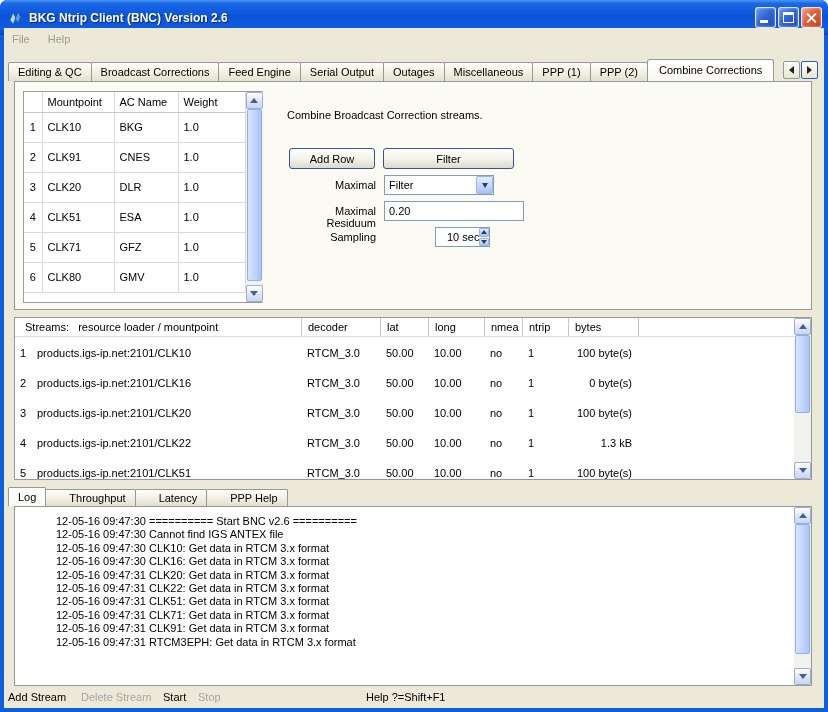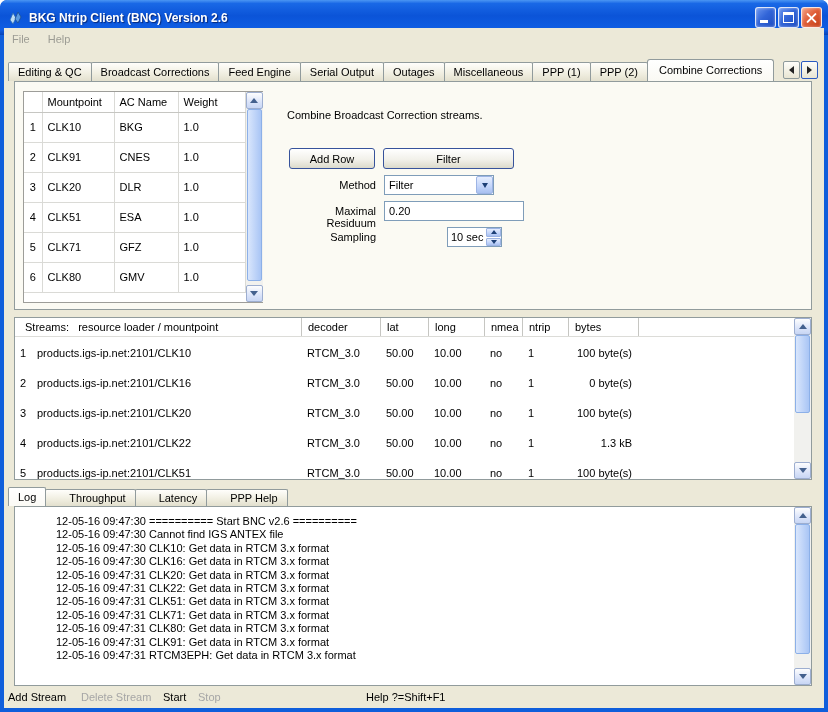--- a/index.html
+++ b/index.html
@@ -68,21 +68,21 @@
   .btn-delete{left:368px;top:66px;width:131px;}
   .flabel{position:absolute;left:271px;width:90px;text-align:right;font-size:11px;}
   .combo{position:absolute;left:369px;top:93px;width:110px;height:20px;border:1px solid #7f9db9;background:#fff;display:flex;align-items:center;}
   .combo-value{flex:1;padding-left:4px;font-size:11px;}
   .combo-arrow{width:17px;height:18px;display:flex;align-items:center;justify-content:center;
     background:linear-gradient(180deg,#e6eefe,#c2d4fa 60%,#a8c0f0);border:1px solid #9db4e4;border-radius:2px;}
   .tri-down-dark{width:0;height:0;border-left:3.5px solid transparent;border-right:3.5px solid transparent;border-top:5px solid #1c3f76;}
   .tri-up-dark{width:0;height:0;border-left:3.5px solid transparent;border-right:3.5px solid transparent;border-bottom:5px solid #1c3f76;}
   .textfield{position:absolute;left:369px;top:119px;width:140px;height:20px;border:1px solid #7f9db9;background:#fff;
     font-size:11px;font-family:inherit;padding-left:4px;}
-  .spin{position:absolute;left:432px;top:145px;width:55px;height:20px;border:1px solid #7f9db9;background:#fff;display:flex;align-items:center;}
+  .spin{position:absolute;left:420px;top:145px;width:55px;height:20px;border:1px solid #7f9db9;background:#fff;display:flex;align-items:center;padding-left:8px;}
   .spin-value{flex:1;padding-left:3px;font-size:11px;white-space:nowrap;}
   .spin-btns{width:15px;height:18px;display:flex;flex-direction:column;gap:1px;}
   .spin-btn{flex:1;display:flex;align-items:center;justify-content:center;background:linear-gradient(180deg,#e6eefe,#c2d4fa 60%,#a8c0f0);
     border:1px solid #9db4e4;border-radius:1px;}
   .spin-btn .tri-up-dark{border-left-width:3px;border-right-width:3px;border-bottom-width:4px;}
   .spin-btn .tri-down-dark{border-left-width:3px;border-right-width:3px;border-top-width:4px;}
 
   
   .streams{position:absolute;left:10px;top:289px;width:798px;height:163px;background:#fff;border:1px solid #919b9c;}
   .streams-inner{position:absolute;left:0;top:0;right:17px;bottom:0;overflow:hidden;}
@@ -242,21 +242,21 @@
               <span class="tri-down"></span>
             </span>
         </span>
       </div>
 
       <div class="desc">Combine Broadcast Correction streams.</div>
 
       <button class="xpbtn btn-addrow">Add Row</button>
       <button class="xpbtn btn-delete">Filter</button>
 
-      <span class="flabel" style="top:97px;">Method</span>
+      <span class="flabel" style="top:97px;">Maximal</span>
       <span class="combo">
         <span class="combo-value">Filter</span>
         <span class="combo-arrow">
             <span class="tri-down-dark"></span>
           </span>
       </span>
 
       <span class="flabel" style="top:123px;">Maximal Residuum</span>
       <input class="textfield" value="0.20" style="">
 
@@ -380,21 +380,20 @@
           <div class="log-line">12-05-16 09:47:30 CLK16: Get data in RTCM 3.x format</div>
 
           <div class="log-line">12-05-16 09:47:31 CLK20: Get data in RTCM 3.x format</div>
 
           <div class="log-line">12-05-16 09:47:31 CLK22: Get data in RTCM 3.x format</div>
 
           <div class="log-line">12-05-16 09:47:31 CLK51: Get data in RTCM 3.x format</div>
 
           <div class="log-line">12-05-16 09:47:31 CLK71: Get data in RTCM 3.x format</div>
 
-          <div class="log-line">12-05-16 09:47:31 CLK80: Get data in RTCM 3.x format</div>
 
           <div class="log-line">12-05-16 09:47:31 CLK91: Get data in RTCM 3.x format</div>
 
           <div class="log-line">12-05-16 09:47:31 RTCM3EPH: Get data in RTCM 3.x format</div>
 
       </div>
       <span class="sb sb-abs">
         <span class="sb-btn up">
             <span class="tri-up"></span>
           </span>

